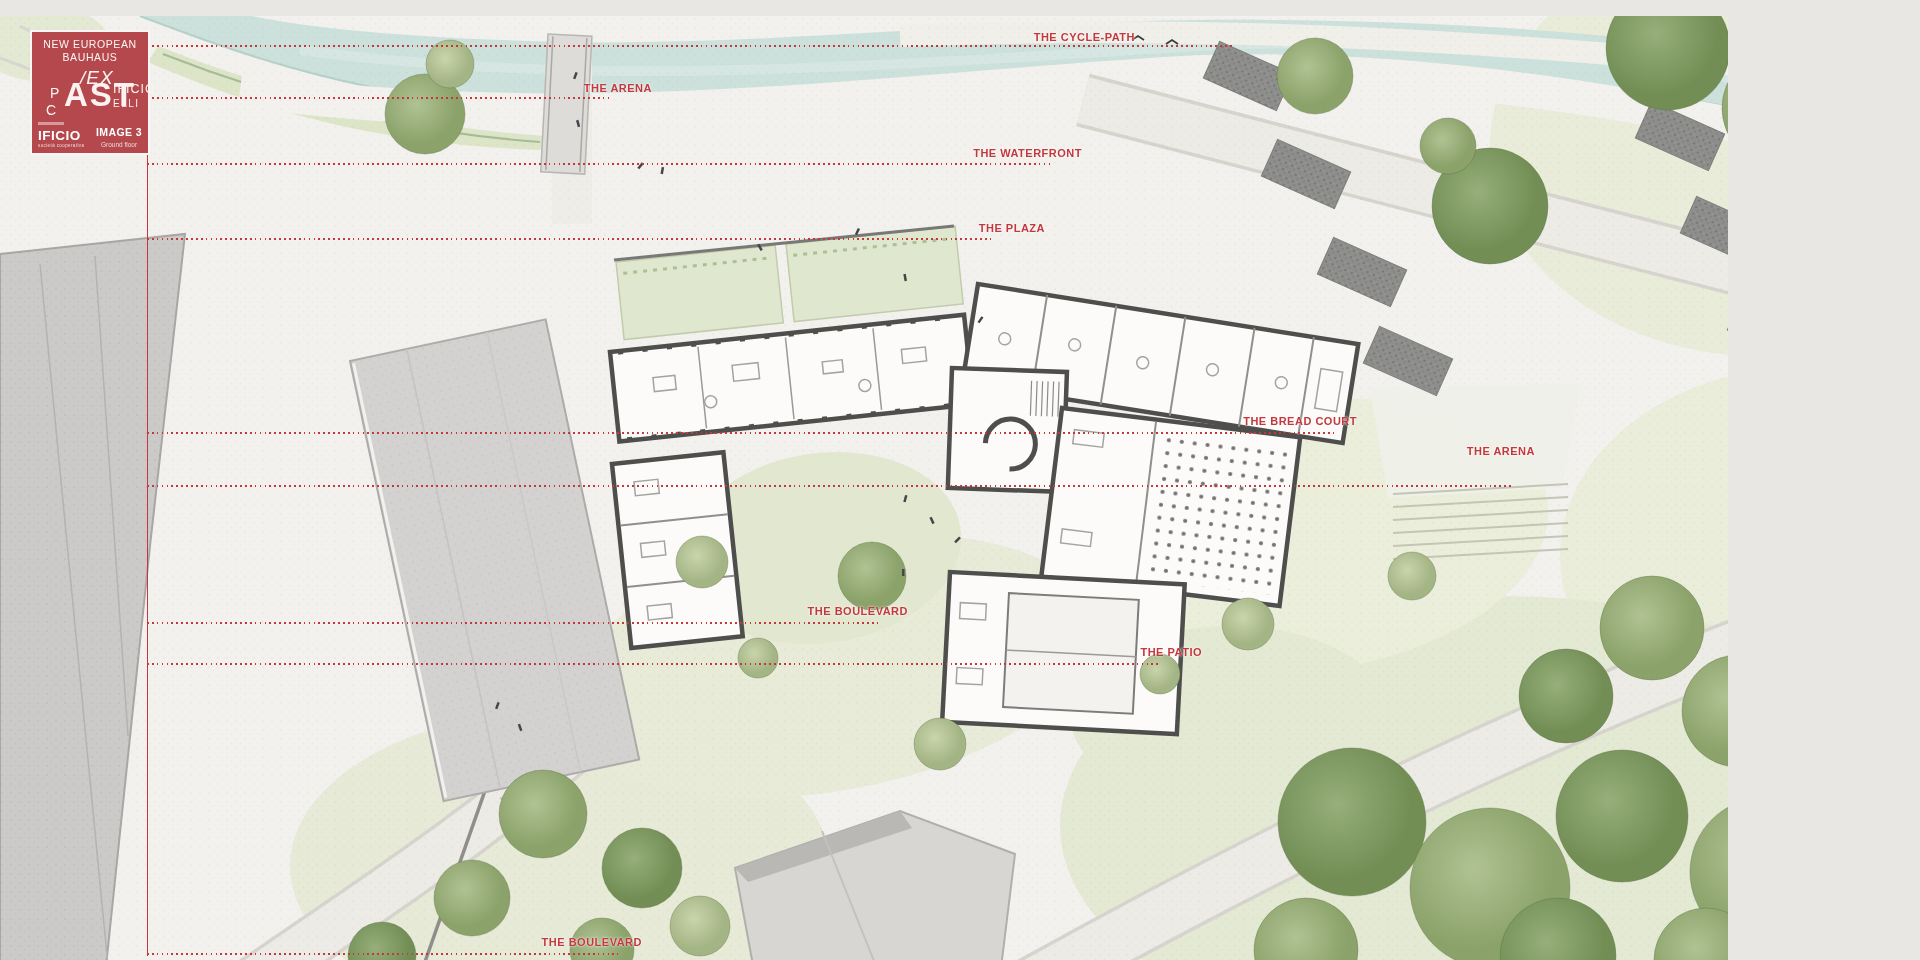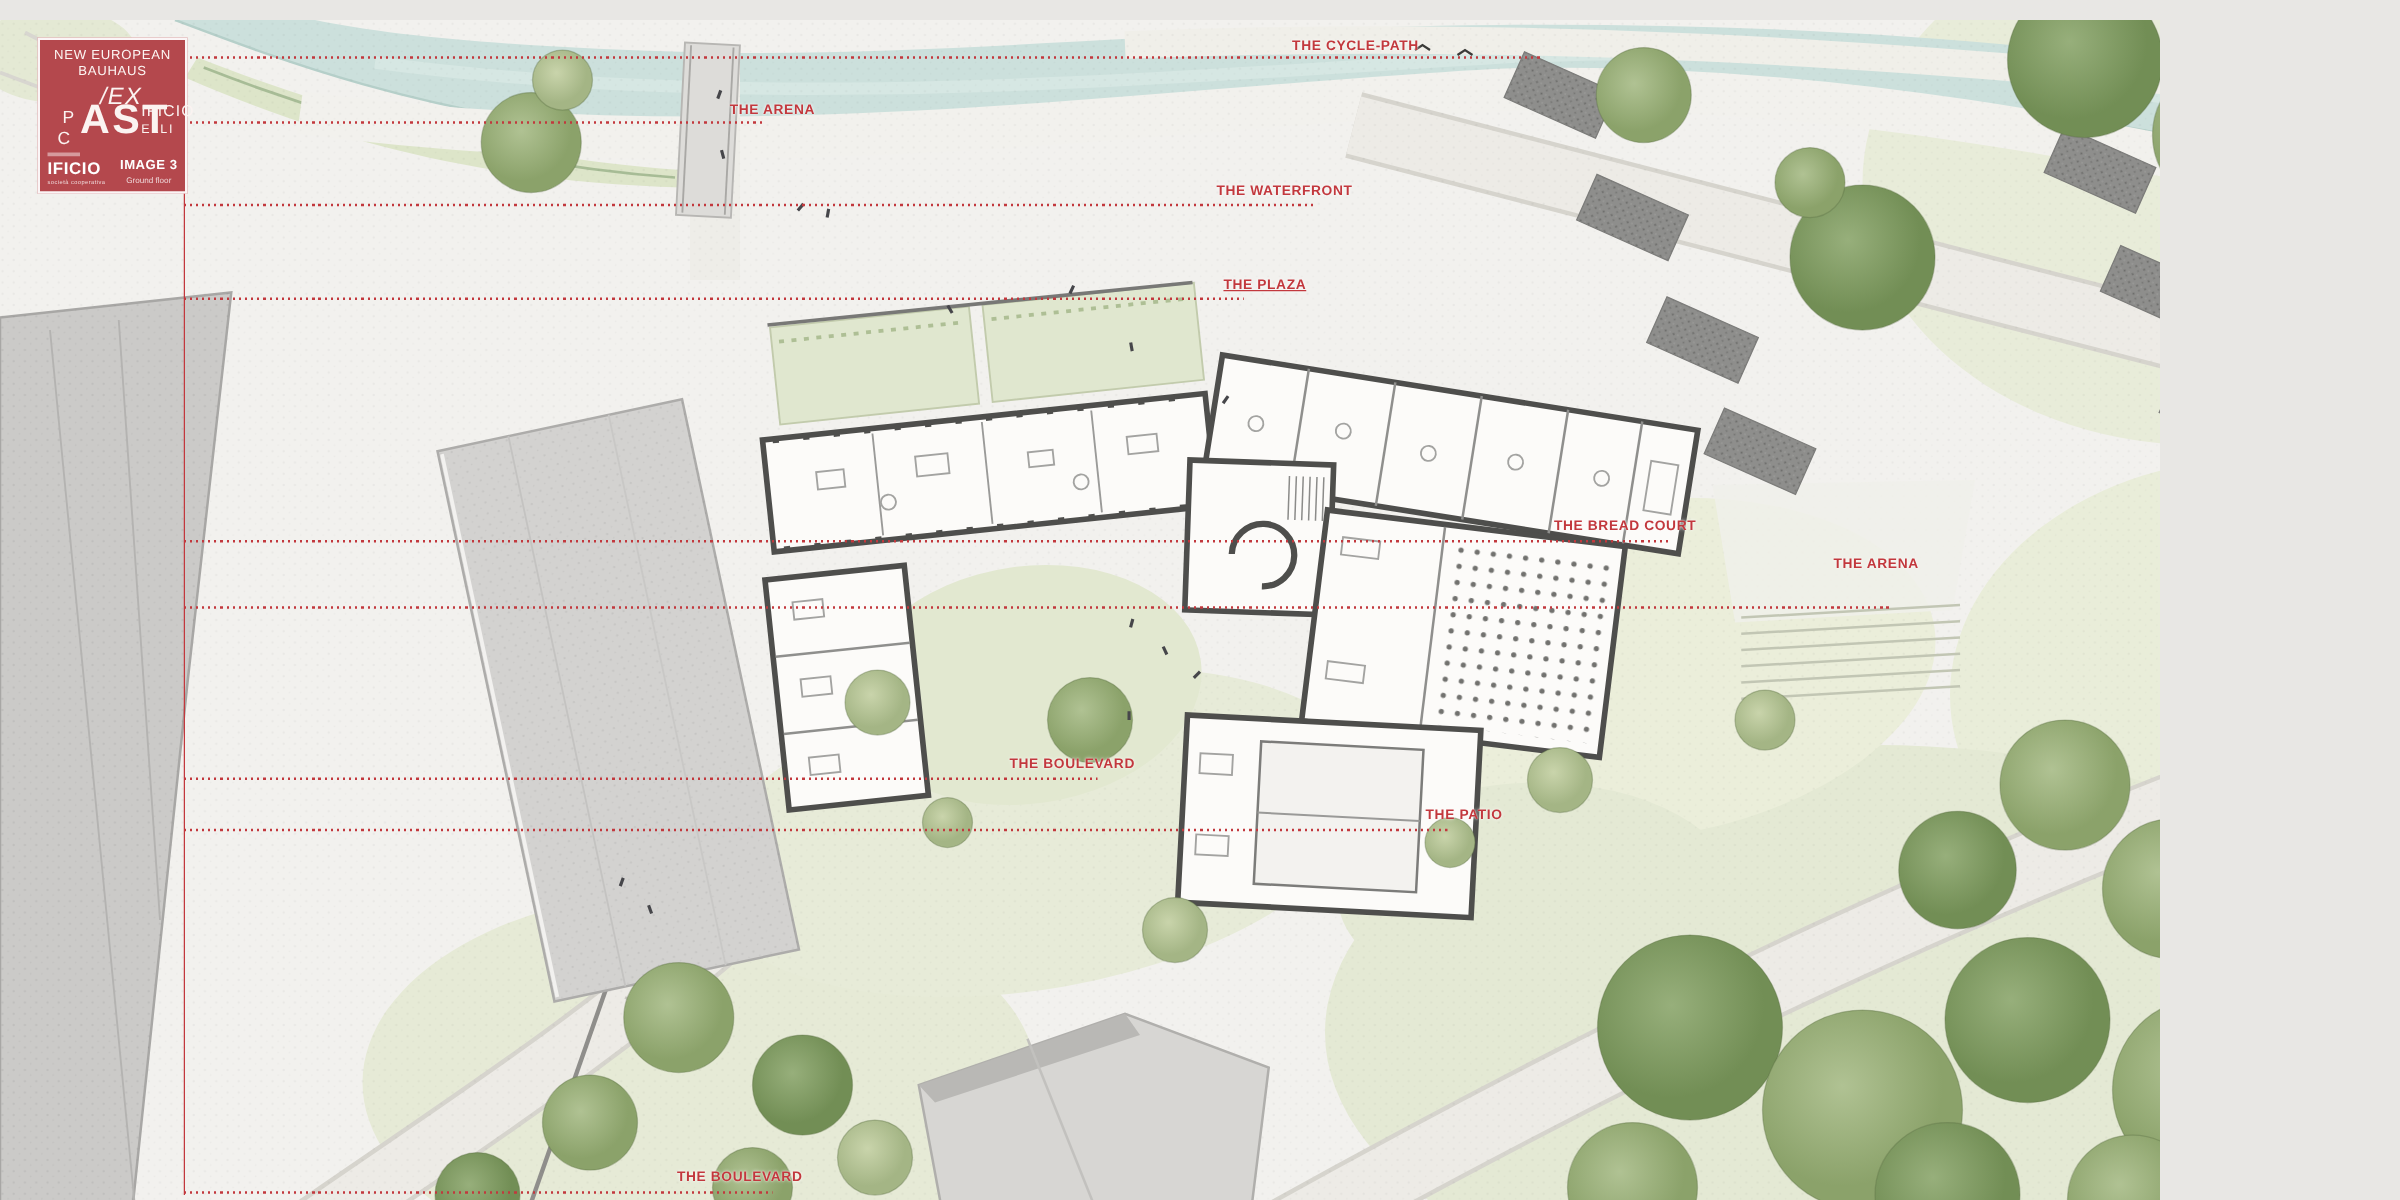--- a/index.html
+++ b/index.html
@@ -375,20 +375,20 @@
   <div class="dotline" style="left:147px;top:222px;width:848px;"></div>
   <div class="dotline" style="left:147px;top:416px;width:1189px;"></div>
   <div class="dotline" style="left:147px;top:469px;width:1365px;"></div>
   <div class="dotline" style="left:147px;top:606px;width:731px;"></div>
   <div class="dotline" style="left:147px;top:647px;width:1011px;"></div>
   <div class="dotline" style="left:147px;top:937px;width:471px;"></div>
 
   <div class="map-label" style="left:955px;top:15px;">THE CYCLE-PATH</div>
   <div class="map-label" style="left:472px;top:66px;">THE ARENA</div>
   <div class="map-label" style="left:902px;top:131px;">THE WATERFRONT</div>
-  <div class="map-label" style="left:865px;top:206px;text-decoration:underline;">THE PLAZA</div>
+  <div class="map-label" style="left:865px;top:206px;">THE PLAZA</div>
   <div class="map-label" style="left:1177px;top:399px;">THE BREAD COURT</div>
   <div class="map-label" style="left:1355px;top:429px;">THE ARENA</div>
   <div class="map-label" style="left:728px;top:589px;">THE BOULEVARD</div>
   <div class="map-label" style="left:1022px;top:630px;">THE PATIO</div>
   <div class="map-label" style="left:462px;top:920px;">THE BOULEVARD</div>
 
 </div>
 
 </body></html>

